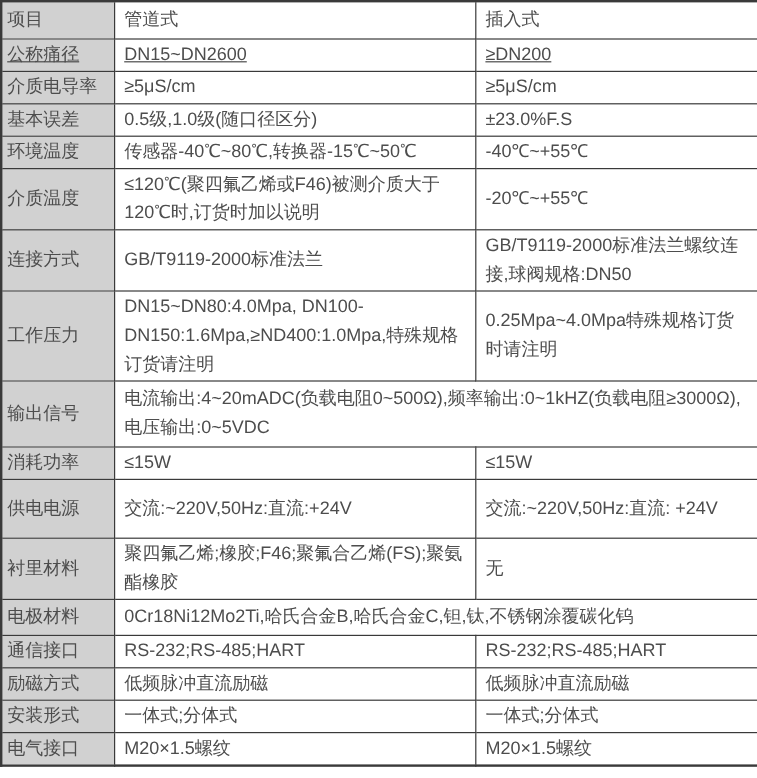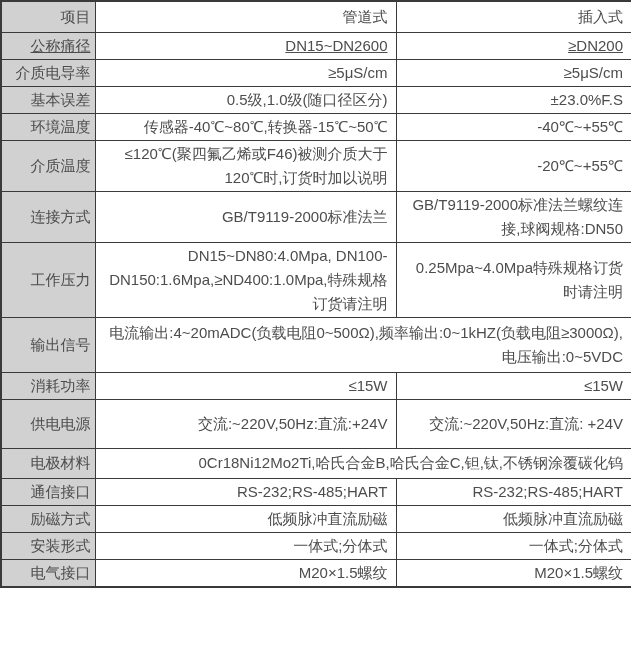--- a/index.html
+++ b/index.html
@@ -16,21 +16,21 @@
     border-collapse: collapse;
     table-layout: fixed;
     width: 631px;
     border: 2px solid #3a3a3a;
     color: #4d4d4d;
     font-size: 15px;
   }
   table.spec th,
   table.spec td {
     border: 1px solid #3a3a3a;
-    text-align: right;
+    text-align: left;
     vertical-align: middle;
     padding: 1px 8px;
     line-height: 24px;
     font-weight: normal;
     word-break: break-word;
     overflow: hidden;
   }
   table.spec .label-cell {
     background: #d1d1d1;
     padding: 1px 4px;
@@ -98,20 +98,25 @@
       <tr style="height: 26px;">
         <td class="label-cell">消耗功率</td>
         <td>≤15W</td>
         <td>≤15W</td>
       </tr>
       <tr style="height: 49px;">
         <td class="label-cell">供电电源</td>
         <td>交流:~220V,50Hz:直流:+24V</td>
         <td>交流:~220V,50Hz:直流: +24V</td>
       </tr>
+      <tr style="height: 50px;">
+        <td class="label-cell">衬里材料</td>
+        <td>聚四氟乙烯;橡胶;F46;聚氟合乙烯(FS);聚氨酯橡胶</td>
+        <td>无</td>
+      </tr>
       <tr style="height: 30px;">
         <td class="label-cell">电极材料</td>
         <td colspan="2">0Cr18Ni12Mo2Ti,哈氏合金B,哈氏合金C,钽,钛,不锈钢涂覆碳化钨</td>
       </tr>
       <tr style="height: 26px;">
         <td class="label-cell">通信接口</td>
         <td>RS-232;RS-485;HART</td>
         <td>RS-232;RS-485;HART</td>
       </tr>
       <tr style="height: 26px;">

